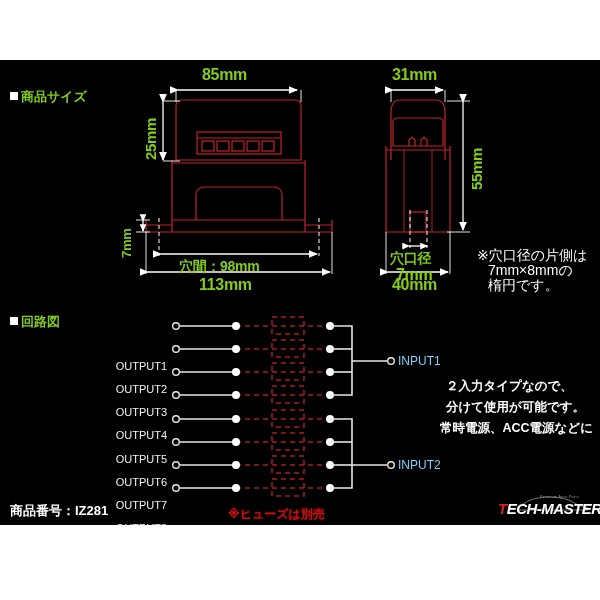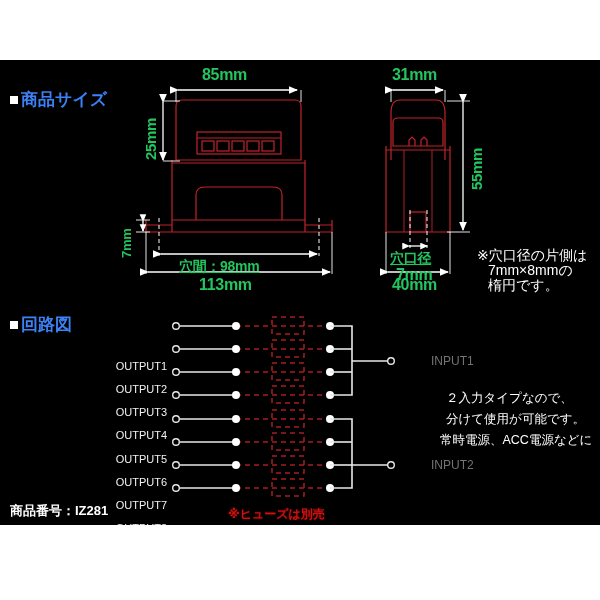--- a/index.html
+++ b/index.html
@@ -3,41 +3,41 @@
 <meta charset="utf-8">
 <style>
   html,body{margin:0;padding:0;background:#ffffff;}
   body{width:600px;height:600px;font-family:"Liberation Sans","DejaVu Sans",sans-serif;}
   #stage{position:relative;width:600px;height:600px;background:#ffffff;overflow:hidden;}
   #sheet{position:absolute;left:0;top:60px;width:600px;height:465px;background:#000000;overflow:hidden;}
 
   .abs{position:absolute;}
 
   
-  .sec-head{font-size:17px;font-weight:bold;color:#3b82f6;letter-spacing:0px;white-space:nowrap;}
+  .sec-head{font-size:13px;font-weight:bold;color:#84cc16;letter-spacing:0px;white-space:nowrap;}
   .sec-head .sq{display:inline-block;width:8px;height:8px;background:#ffffff;margin-right:3px;vertical-align:1px;}
 
   
-  .dim{color:#22c55e;font-weight:bold;white-space:nowrap;font-size:15px;letter-spacing:-0.3px;}
+  .dim{color:#84cc16;font-weight:bold;white-space:nowrap;font-size:15px;letter-spacing:-0.3px;}
   .dim.big{font-size:16px;}
   .dim.sm{font-size:13px;}
-  .dim.jp{font-size:14px;text-decoration:underline;}
+  .dim.jp{font-size:14px;}
   .vert{writing-mode:vertical-rl;transform:rotate(180deg);}
 
   
   .info{color:#ffffff;font-size:11.5px;line-height:17px;white-space:nowrap;}
   .note{color:#ffffff;font-size:14px;line-height:15px;white-space:nowrap;}
   .info2{color:#ffffff;font-size:12.5px;line-height:21px;white-space:nowrap;}
 
   
   .svgwrap{position:absolute;left:0;top:0;width:600px;height:465px;pointer-events:none;}
 
   
   .outlbl{color:#f2f2f2;font-size:11px;white-space:nowrap;text-align:right;width:72px;margin-top:40px;}
-  .inlbl{color:#737373;font-size:12px;white-space:nowrap;margin-left:33px;}
+  .inlbl{color:#7dd3fc;font-size:12px;white-space:nowrap;}
   .fusewarn{color:#cc1111;font-size:12px;font-weight:bold;white-space:nowrap;text-shadow:0 0 2px #770000;}
 
   
   .prodno{color:#ffffff;font-size:13px;font-weight:bold;white-space:nowrap;}
   .logo{position:absolute;width:96px;height:30px;}
   .logo .tm{position:absolute;left:0;top:8px;font-size:15px;font-weight:bold;font-style:italic;letter-spacing:-0.5px;
     color:#ffffff;white-space:nowrap;}
   .logo .tm .t1{color:#d81f26;}
   .logo .sub{position:absolute;left:42px;top:3px;font-size:3.6px;color:#9a9a9a;letter-spacing:.4px;white-space:nowrap;}
 </style>
@@ -254,25 +254,32 @@
     <div class="abs outlbl" style="left:95px;top:306px;">OUTPUT3</div>
     <div class="abs outlbl" style="left:95px;top:329px;">OUTPUT4</div>
     <div class="abs outlbl" style="left:95px;top:353px;">OUTPUT5</div>
     <div class="abs outlbl" style="left:95px;top:376px;">OUTPUT6</div>
     <div class="abs outlbl" style="left:95px;top:399px;">OUTPUT7</div>
     <div class="abs outlbl" style="left:95px;top:422px;">OUTPUT8</div>
 
     <div class="abs inlbl" style="left:398px;top:294px;">INPUT1</div>
     <div class="abs inlbl" style="left:398px;top:398px;">INPUT2</div>
 
-    <div class="abs" style="left:440px;top:328px;">
+    <div class="abs" style="left:440px;top:316px;font-weight:bold;">
       <div class="info2" style="padding-left:6px;">２入力タイプなので、</div>
       <div class="info2" style="padding-left:6px;">分けて使用が可能です。</div>
       <div class="info2">常時電源、ACC電源などに</div>
     </div>
 
     <div class="abs fusewarn" style="left:228px;top:438px;margin-top:8px;">※ヒューズは別売</div>
 
     <div class="abs prodno" style="left:10px;top:442px;">商品番号：IZ281</div>
 
+    <div class="logo" style="left:498px;top:432px;">
+      <svg viewBox="0 0 96 30" style="position:absolute;left:0;top:0;width:96px;height:30px;">
+        <path d="M20,17 Q27,7 46,5 Q68,4 80,13 L90,16 L90,18 L20,18 Z" fill="none" stroke="#7d7d7d" stroke-width="0.9"></path>
+      </svg>
+      <div class="sub">Premium Auto Parts</div>
+      <div class="tm"><span class="t1">T</span><span>ECH-MASTER</span></div>
+    </div>
 
   </div>
 </div>
 
 </body></html>

